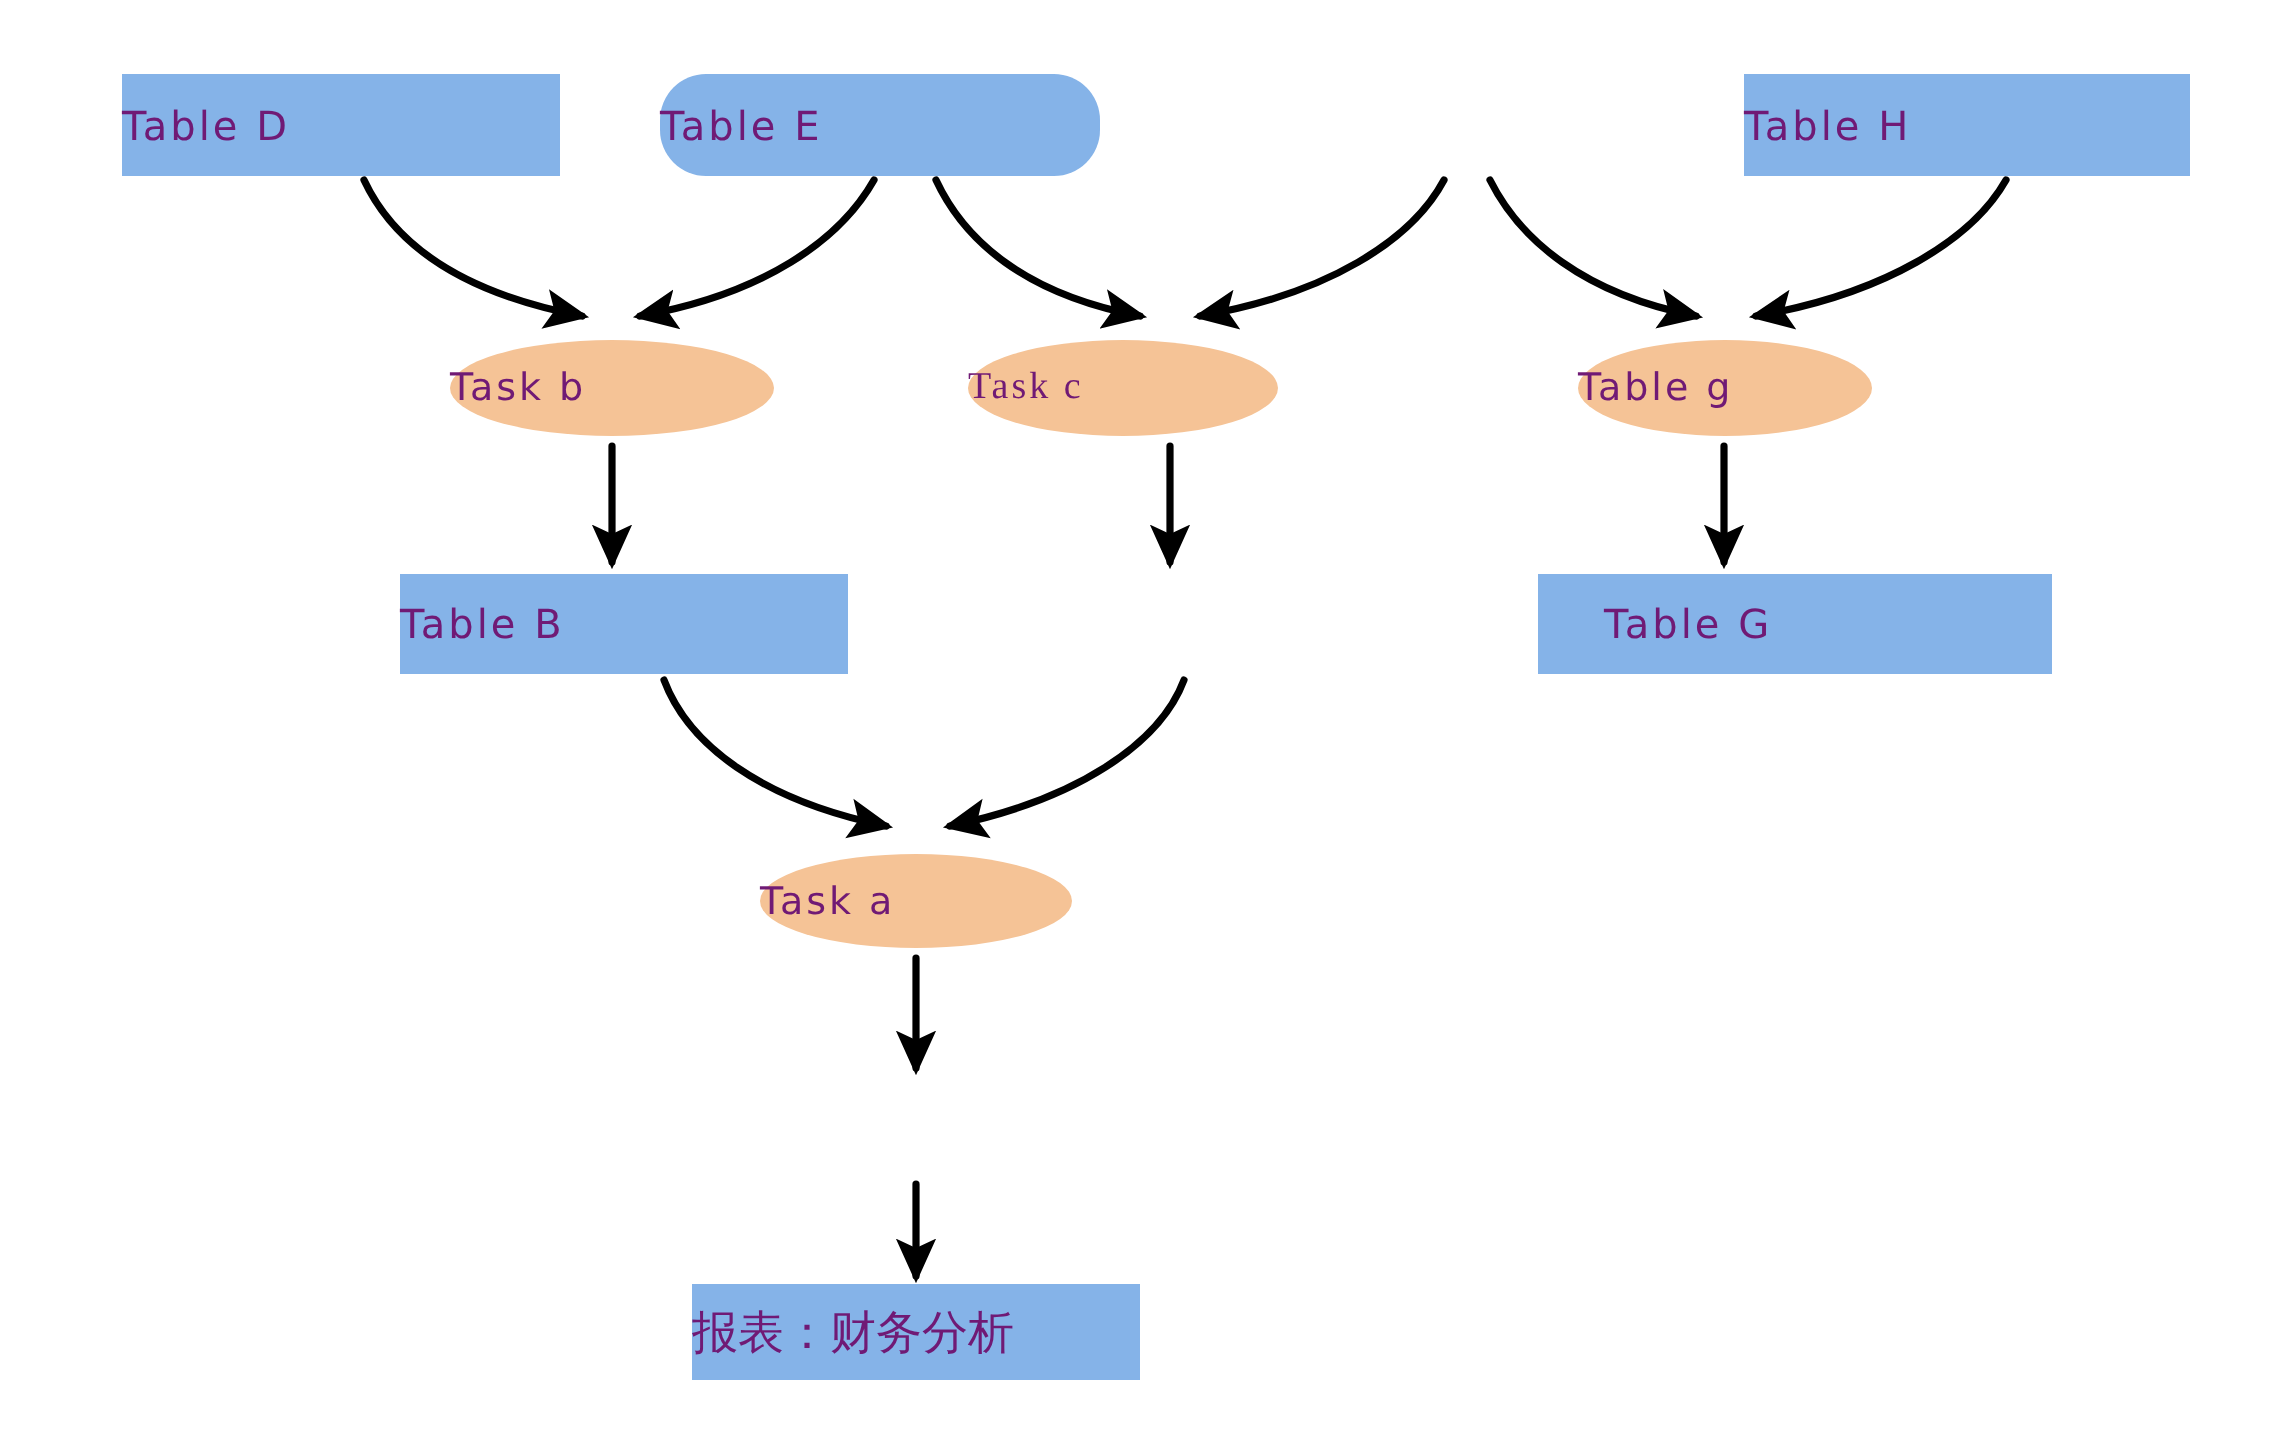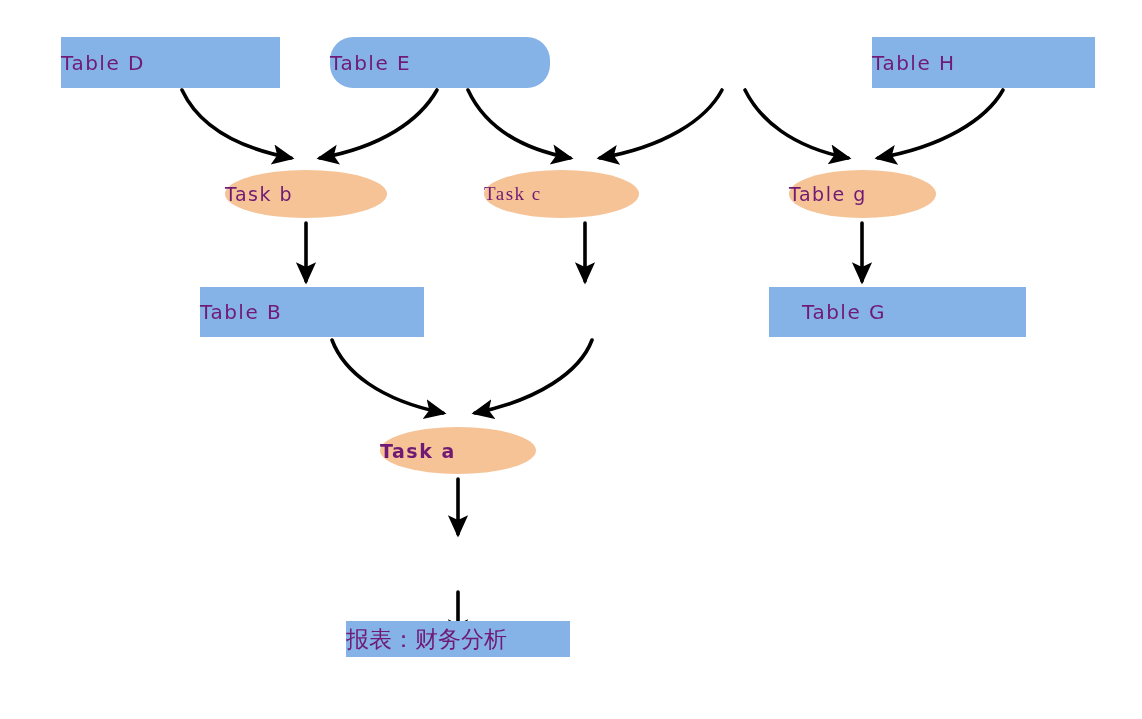--- a/index.html
+++ b/index.html
@@ -120,22 +120,22 @@
 
   <div class="node table" style="left:200px; top:287px; width:224px; height:50px;">
     <span>Table B</span>
   </div>
 
 
   <div class="node table" style="left:769px; top:287px; width:224px; height:50px;padding-left:33px;">
     <span>Table G</span>
   </div>
 
-  <div class="node task" style="left:380px; top:427px; width:156px; height:47px;font-weight:bold;">
+  <div class="node task" style="left:380px; top:427px; width:156px; height:47px;">
     <span>Task a</span>
   </div>
 
 
-  <div class="node report" style="left:346px; top:621px; width:224px; height:36px;">
+  <div class="node report" style="left:346px; top:642px; width:224px; height:48px;">
     <span>报表：财务分析</span>
   </div>
 
 </div>
 
 </body></html>

